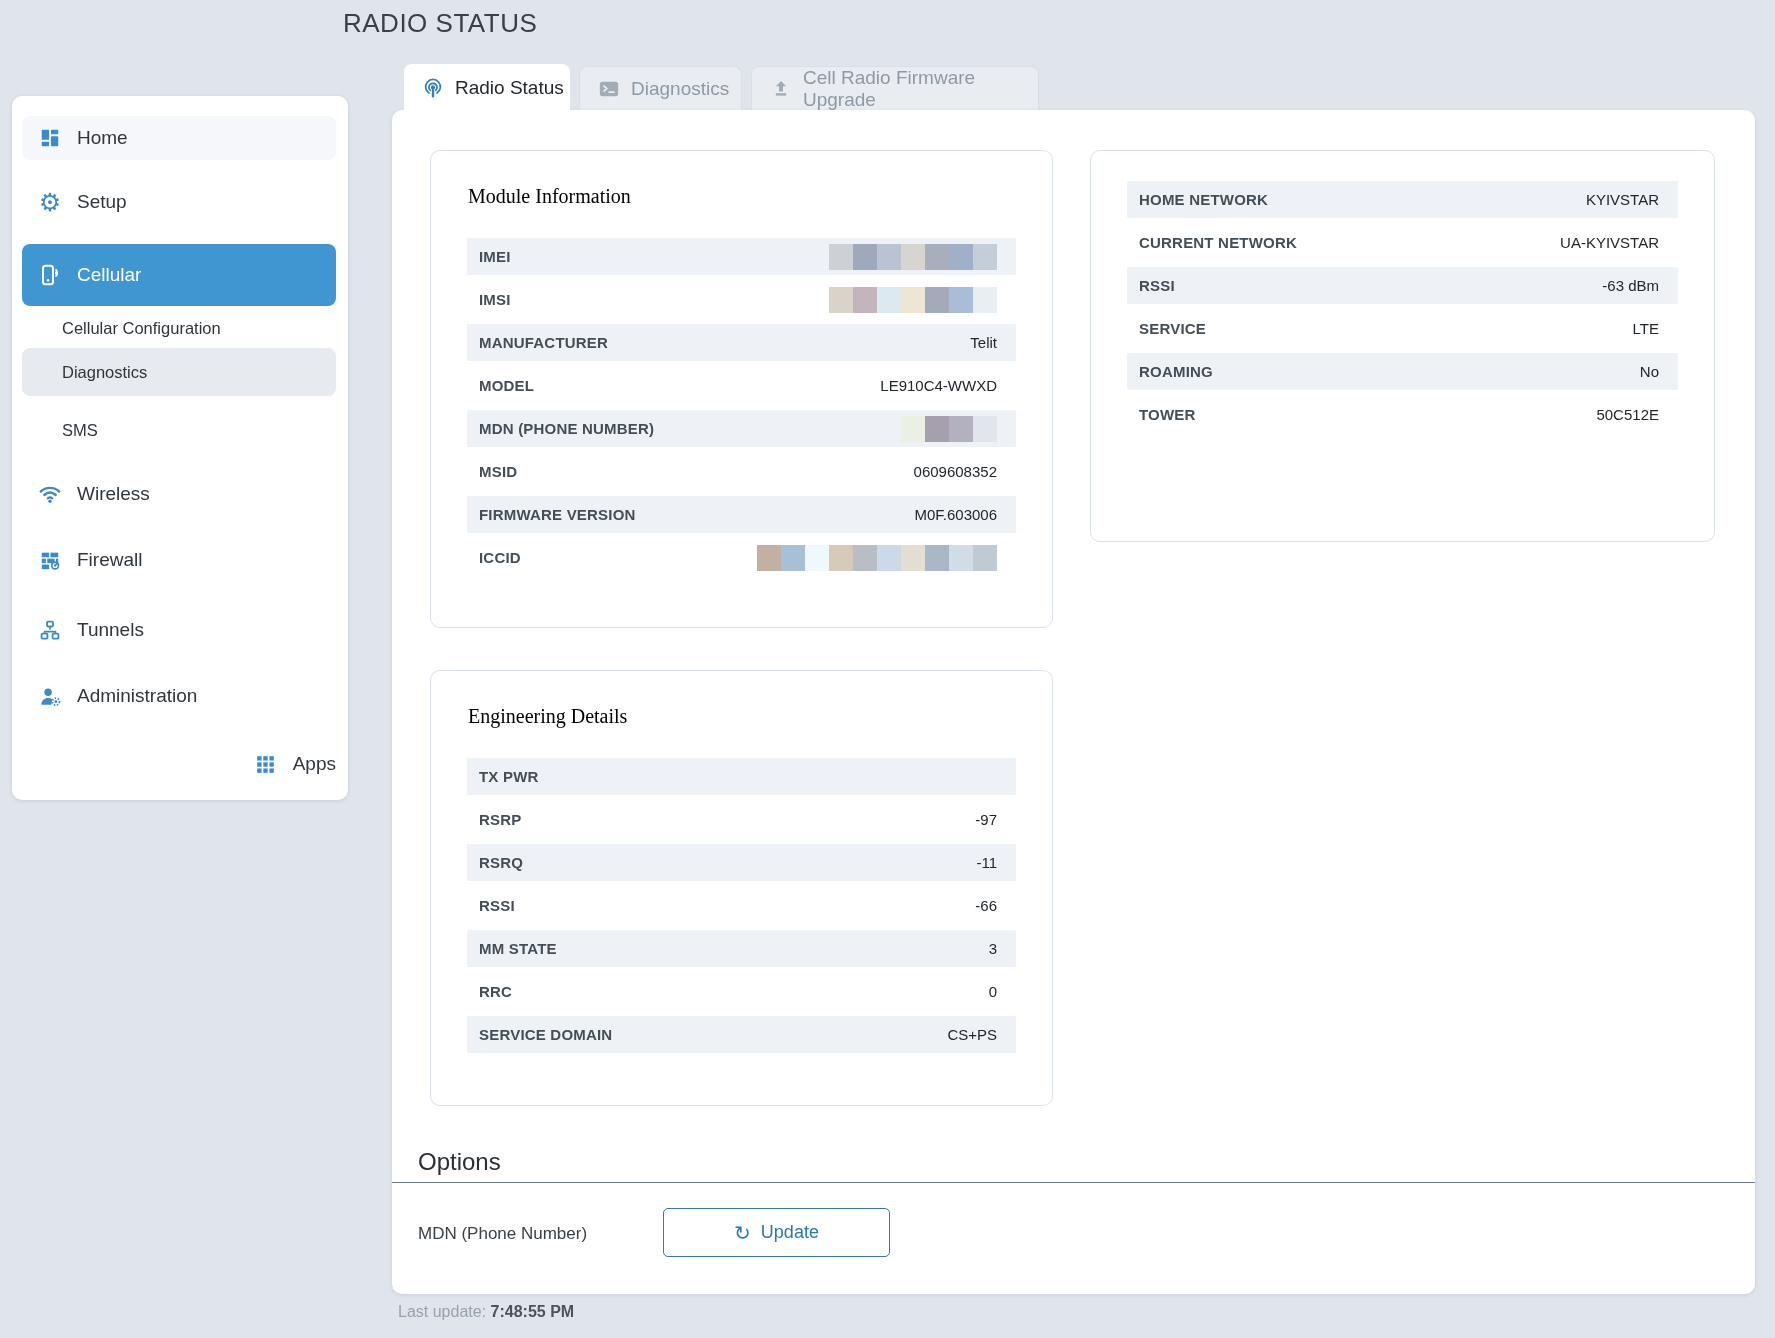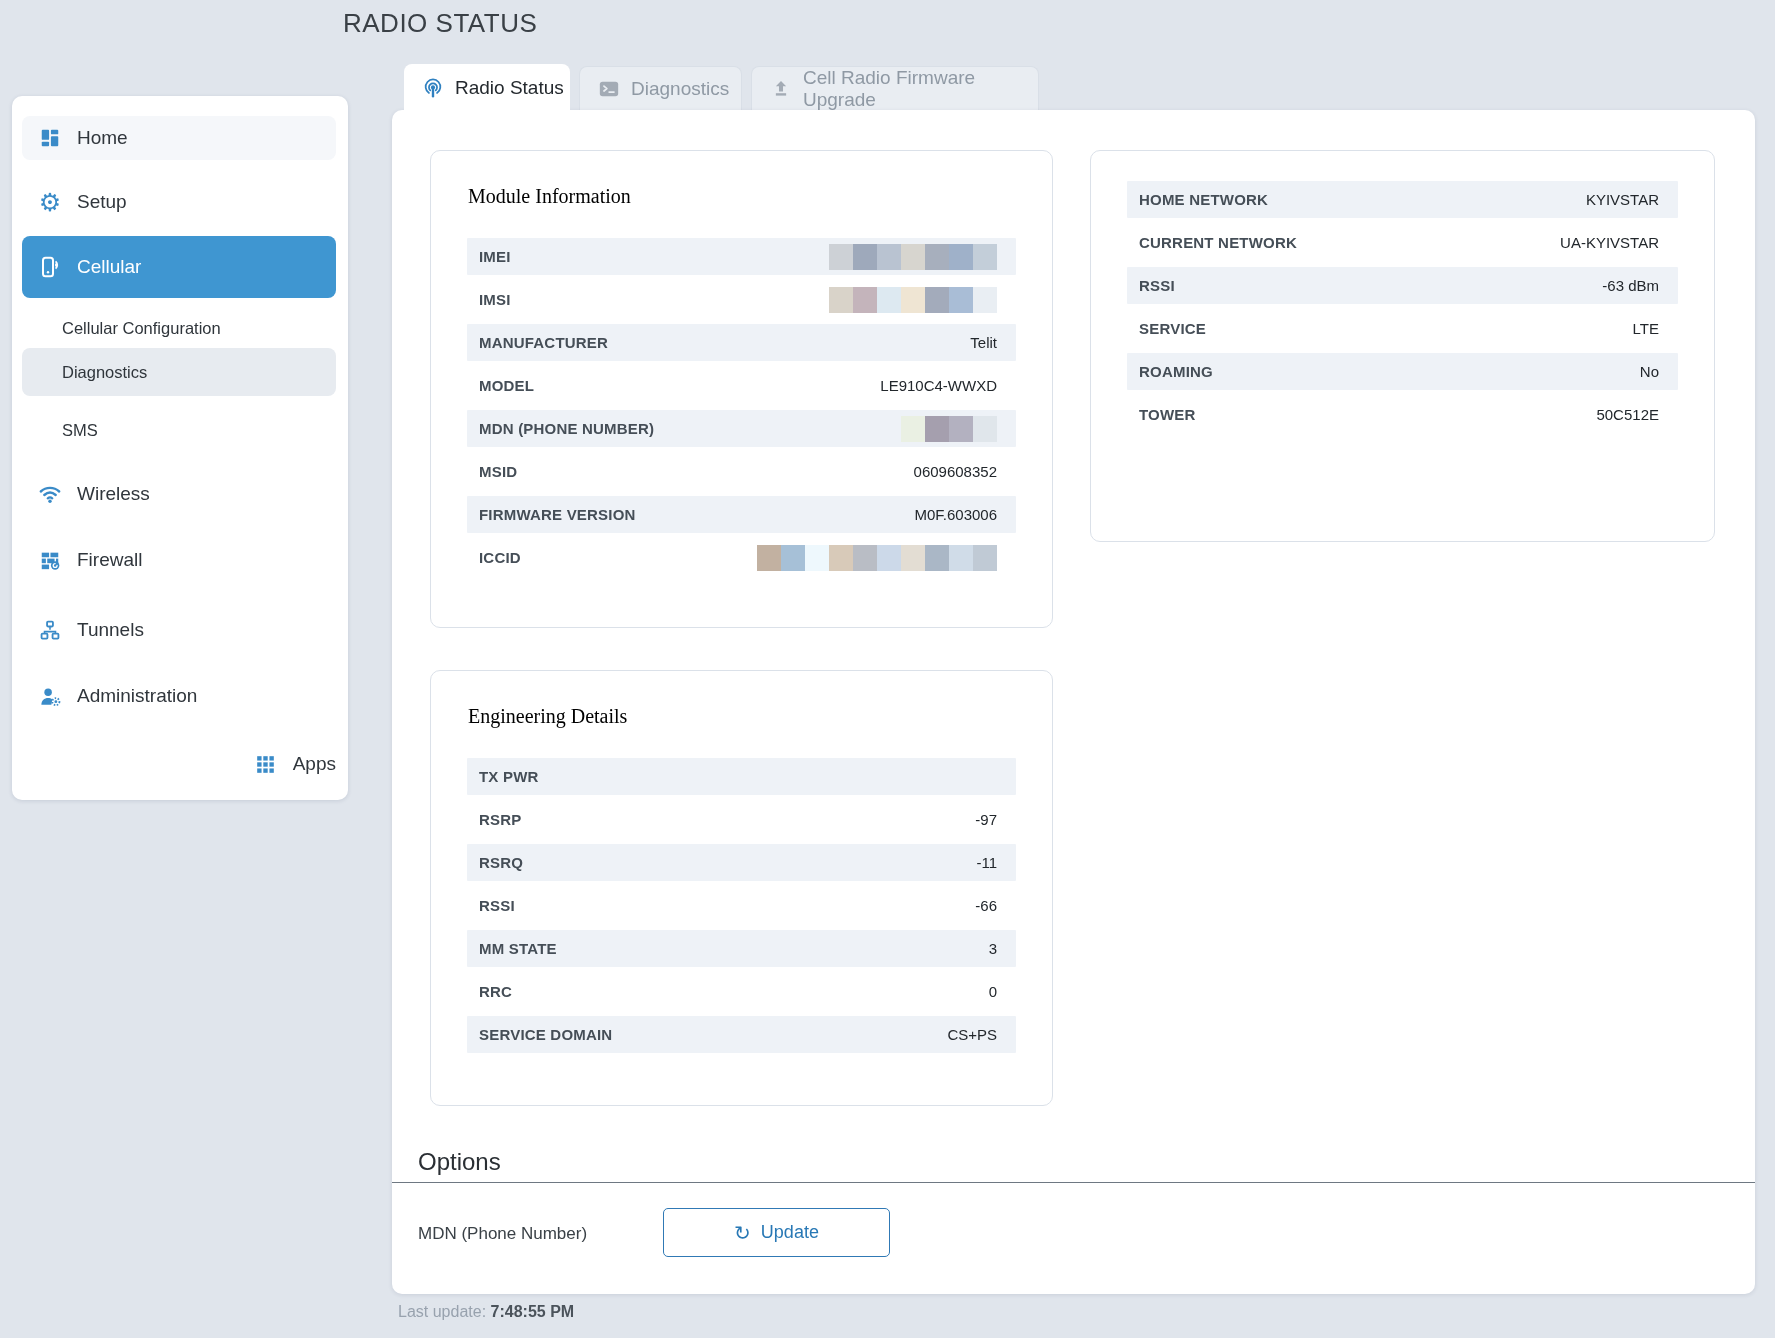--- a/index.html
+++ b/index.html
@@ -82,21 +82,21 @@
       <span>Home</span>
     </div>
 
     <div class="nav-item" style="top:84px;height:44px;">
       <span class="ico">
           <span class="gear-glyph">⚙</span>
         </span>
       <span>Setup</span>
     </div>
 
-    <div class="nav-item active" style="top:140px;height:62px;">
+    <div class="nav-item active" style="top:148px;height:62px;">
       <span class="ico">
         <svg width="24" height="24" viewBox="0 0 24 24" fill="none" stroke="#ffffff" stroke-width="2">
           <rect x="5" y="2.8" width="10" height="18.4" rx="2.5"></rect>
           <circle cx="10" cy="17.3" r="1.2" fill="#ffffff" stroke="none"></circle>
           <path d="M17.6 6.3 a5 5 0 0 1 0 7.4" stroke-width="1.8"></path>
           <path d="M17.6 8.5 a2.4 2.4 0 0 1 0 3" stroke-width="1.8"></path>
         </svg>
       </span>
       <span>Cellular</span>
     </div>

